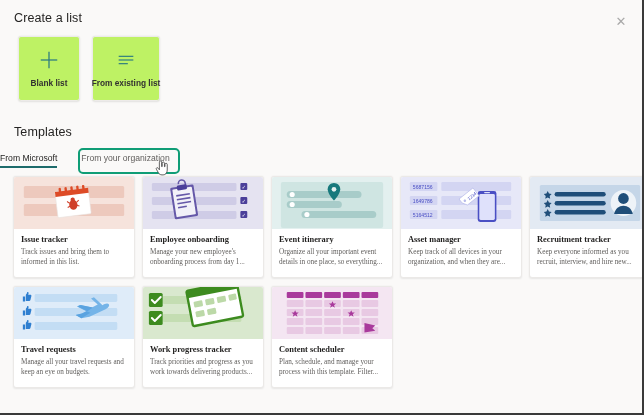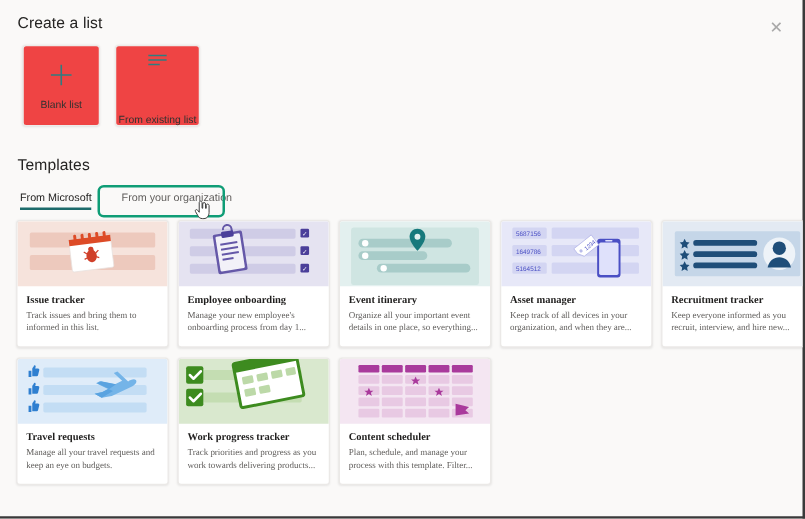--- a/index.html
+++ b/index.html
@@ -55,43 +55,44 @@
 
   
   .create-row {
     position: absolute;
     left: 18px; top: 36px;
     display: flex;
     gap: 12px;
   }
   .create-tile {
     width: 62px; height: 65px;
-    background: #ef4444;
+    background: #bef264;
     border: 1px solid #edebe9;
     border-radius: 3px;
     display: flex;
     flex-direction: column;
     align-items: center;
     justify-content: center;
     gap: 7px;
     cursor: pointer;
     box-shadow: 0 .6px 1.8px rgba(0,0,0,.10);
-  }
-  .create-tile.wide { width: 68px; justify-content: space-between; }
+    font-weight: bold;
+  }
+  .create-tile.wide { width: 68px; }
   .create-tile .ico { width: 22px; height: 22px; display: block; }
   .create-tile .lbl {
     font-size: 8.3px;
     color: #323130;
     white-space: nowrap;
   }
 
   
   .tabs {
     position: absolute;
-    left: 16px; top: 151px;
+    left: 0; top: 151px;
     display: flex;
     align-items: flex-end;
     gap: 0px;
   }
   .tab {
     font-size: 8.6px;
     color: #605e5c;
     padding: 2px 10px 5px 0px;
     cursor: pointer;
     white-space: nowrap;

